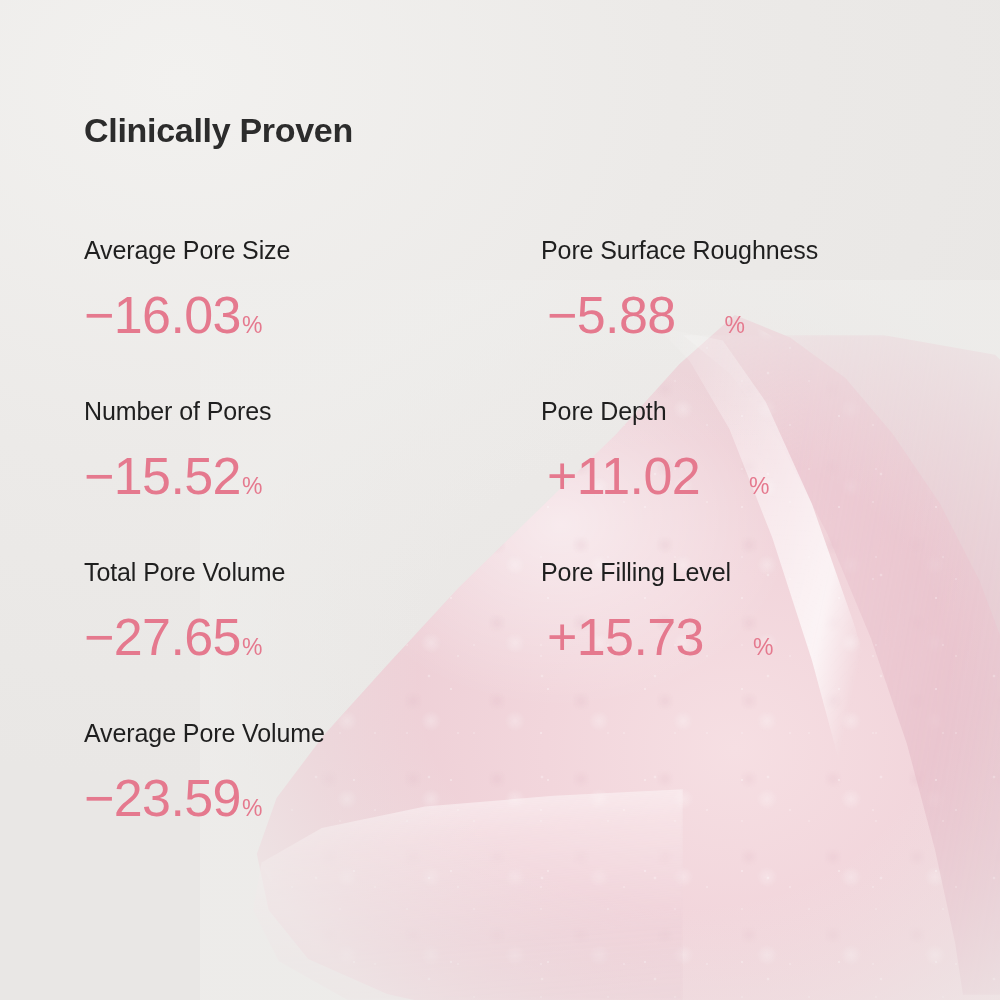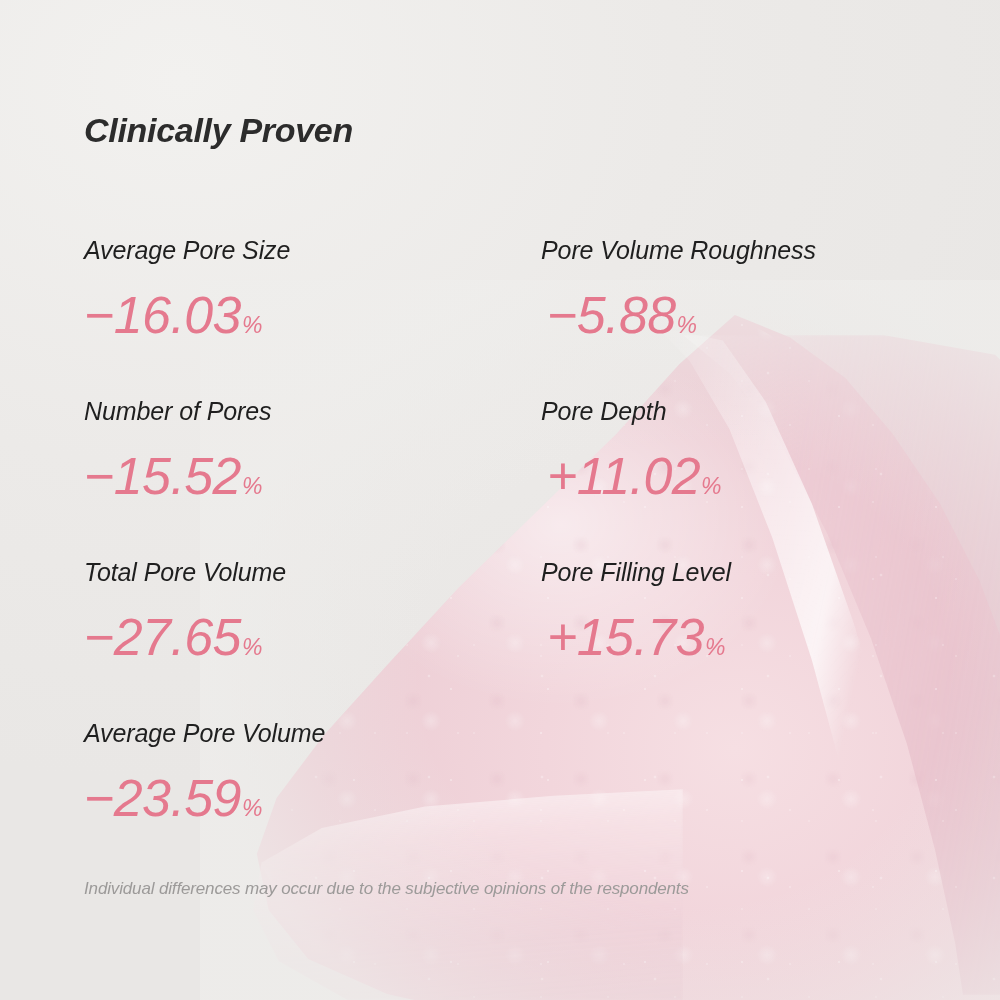--- a/index.html
+++ b/index.html
@@ -173,21 +173,20 @@
     background: radial-gradient(ellipse 480px 420px at 55% 52%, rgba(255,255,255,0) 55%, rgba(239,238,236,0.35) 80%, rgba(239,238,236,0.65) 100%);
     pointer-events: none;
   }
 
   
   .content {
     position: relative;
     z-index: 5;
     width: 1000px;
     height: 1000px;
-    font-style: italic;
   }
 
   .page-title {
     position: absolute;
     left: 84px;
     top: 111px;
     font-size: 34px;
     font-weight: 700;
     letter-spacing: -0.3px;
     color: #2c2c2c;
@@ -230,21 +229,21 @@
     font-size: 52px;
     font-weight: 500;
     letter-spacing: -0.6px;
   }
   .metric-unit {
     font-size: 23px;
     font-weight: 500;
     margin-left: 1px;
   }
   
-  .metric-col-right .metric-value { padding-left: 6px; }
+  .metric-col-right .metric-value { padding-left: 6px; gap: 48px; }
 
   .footnotes {
     position: absolute;
     left: 84px;
     top: 876px;
     width: 830px;
   }
   .footnote-line {
     font-size: 17px;
     font-weight: 400;
@@ -282,21 +281,21 @@
           <div class="metric">
             <div class="metric-label">Average Pore Size</div>
             <div class="metric-value">
               <span class="metric-number">−16.03</span>
               <span class="metric-unit">%</span>
             </div>
           </div>
         </div>
         <div class="metric-col-right">
           <div class="metric">
-            <div class="metric-label">Pore Volume Roughness</div>
+            <div class="metric-label">Pore Surface Roughness</div>
             <div class="metric-value">
               <span class="metric-number">−5.88</span>
               <span class="metric-unit">%</span>
             </div>
           </div>
         </div>
       </div>
 
       <div class="metric-row">
         <div class="metric-col-left">
@@ -349,17 +348,16 @@
               <span class="metric-unit">%</span>
             </div>
           </div>
         </div>
         <div class="metric-col-right"></div>
       </div>
 
     </div>
 
     <div class="footnotes">
-      <div class="footnote-line">Individual differences may occur due to the subjective opinions of the respondents</div>
     </div>
 
   </div>
 </div>
 
 </body></html>

